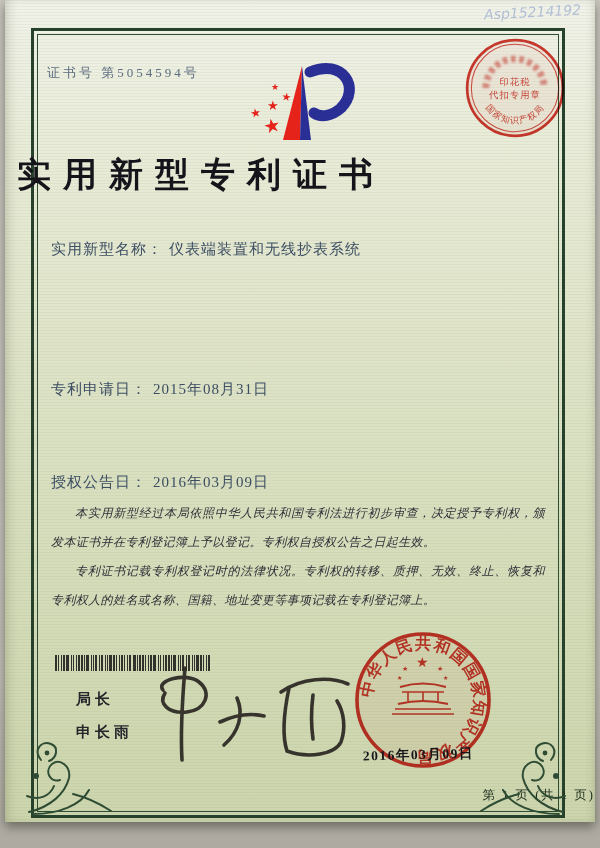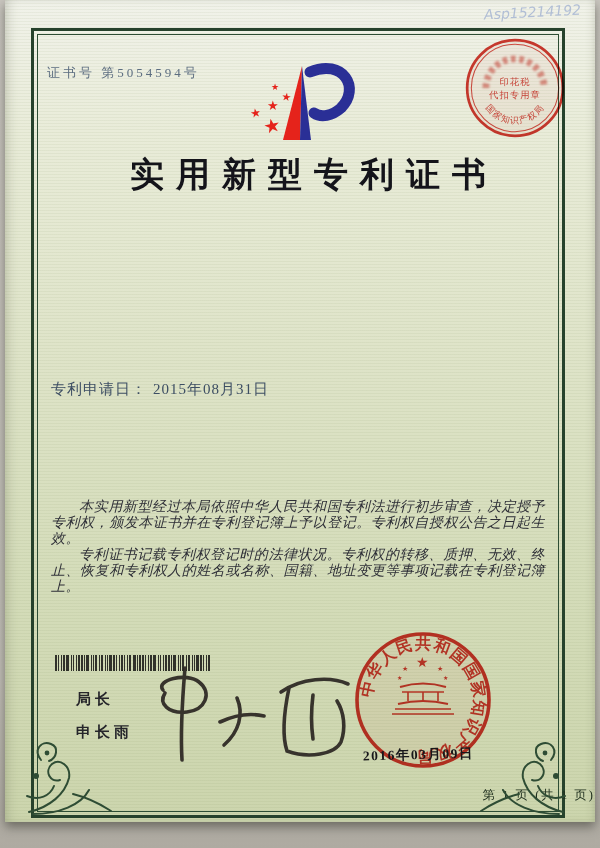--- a/index.html
+++ b/index.html
@@ -13,25 +13,25 @@
   .paper::before{content:"";position:absolute;inset:0;pointer-events:none;
          background:repeating-linear-gradient(180deg,rgba(105,125,70,.07) 0 1px,transparent 1px 3px);}
   
   .frame{position:absolute;left:26px;top:28px;width:528px;height:784px;
          border:3px solid #26422c;}
   .frame-inner{position:absolute;inset:3px;border:1px solid #2d4d34;}
   .abs{position:absolute;}
   .certno{left:42px;top:64px;font-size:13px;letter-spacing:3px;color:#5d6e81;}
   .handnote{right:14px;top:4px;font-size:14px;color:#a3b3d2;font-style:italic;
             font-family:"DejaVu Sans",sans-serif;transform:rotate(-3deg);opacity:.8;}
-  .title{left:0;right:0;top:152px;text-align:center;font-size:34px;font-weight:bold;
-         letter-spacing:12px;color:#14141a;padding-left:28px;}
+  .title{left:0;right:0;top:152px;text-align:left;font-size:34px;font-weight:bold;
+         letter-spacing:12px;color:#14141a;padding-left:12px;}
   .field-row{left:46px;font-size:15px;color:#3d4e63;letter-spacing:1px;white-space:nowrap;}
   .field-row .fvalue{margin-left:6px;}
-  .paras{left:46px;top:499px;width:494px;font-size:14px;line-height:16px;
+  .paras{left:46px;top:499px;width:494px;font-size:12px;line-height:29px;
          color:#2e2f37;text-align:justify;font-style:italic;letter-spacing:.4px;}
   .paras p{margin:0;text-indent:2em;}
   .director{left:71px;font-size:15px;font-weight:bold;color:#26262b;letter-spacing:4px;}
   .sig{left:120px;top:662px;}
   .sealwrap{left:333px;top:615px;mix-blend-mode:multiply;}
   .sealdate{left:358px;top:746px;font-size:13.5px;font-weight:bold;color:#17171a;
             letter-spacing:1.5px;transform:rotate(-1.5deg);z-index:6;}
   .footer{left:0;right:0;top:787px;text-align:right;font-size:12.5px;letter-spacing:2px;color:#20301f;}
   .stampwrap{left:458px;top:36px;mix-blend-mode:multiply;}
   .bcwrap{left:48px;top:655px;opacity:.88;}
@@ -76,22 +76,28 @@
         <text x="28" y="84" font-size="19" fill="#e5231b" transform="rotate(-12 28 84)">★</text>
         <text x="14" y="68" font-size="12" fill="#e5231b" transform="rotate(-10 14 68)">★</text>
         <text x="30" y="60" font-size="13" fill="#e5231b">★</text>
         <text x="44" y="50" font-size="11" fill="#e5231b" transform="rotate(8 44 50)">★</text>
         <text x="34" y="40" font-size="9" fill="#e5231b">★</text>
       </svg>
     </div>
 
     <div class="abs title">实用新型专利证书</div>
 
+    <div class="abs field-row" style="top:240px">
+      <span class="flabel">实用新型名称：</span><span class="fvalue">仪表端装置和无线抄表系统</span>
+    </div>
     <div class="abs field-row" style="top:380px">
       <span class="flabel">专利申请日：</span><span class="fvalue">2015年08月31日</span>
+    </div>
+    <div class="abs field-row" style="top:473px">
+      <span class="flabel">授权公告日：</span><span class="fvalue">2016年03月09日</span>
     </div>
 
     <div class="abs paras">
       <p>本实用新型经过本局依照中华人民共和国专利法进行初步审查，决定授予专利权，颁发本证书并在专利登记簿上予以登记。专利权自授权公告之日起生效。</p>
       <p>专利证书记载专利权登记时的法律状况。专利权的转移、质押、无效、终止、恢复和专利权人的姓名或名称、国籍、地址变更等事项记载在专利登记簿上。</p>
     </div>
 
     <div class="abs bcwrap">
       <svg id="barcode-svg" width="164" height="17" viewBox="0 0 164 17">
           <rect x="2" y="0" width="2" height="16" fill="#1b1b18"></rect>

